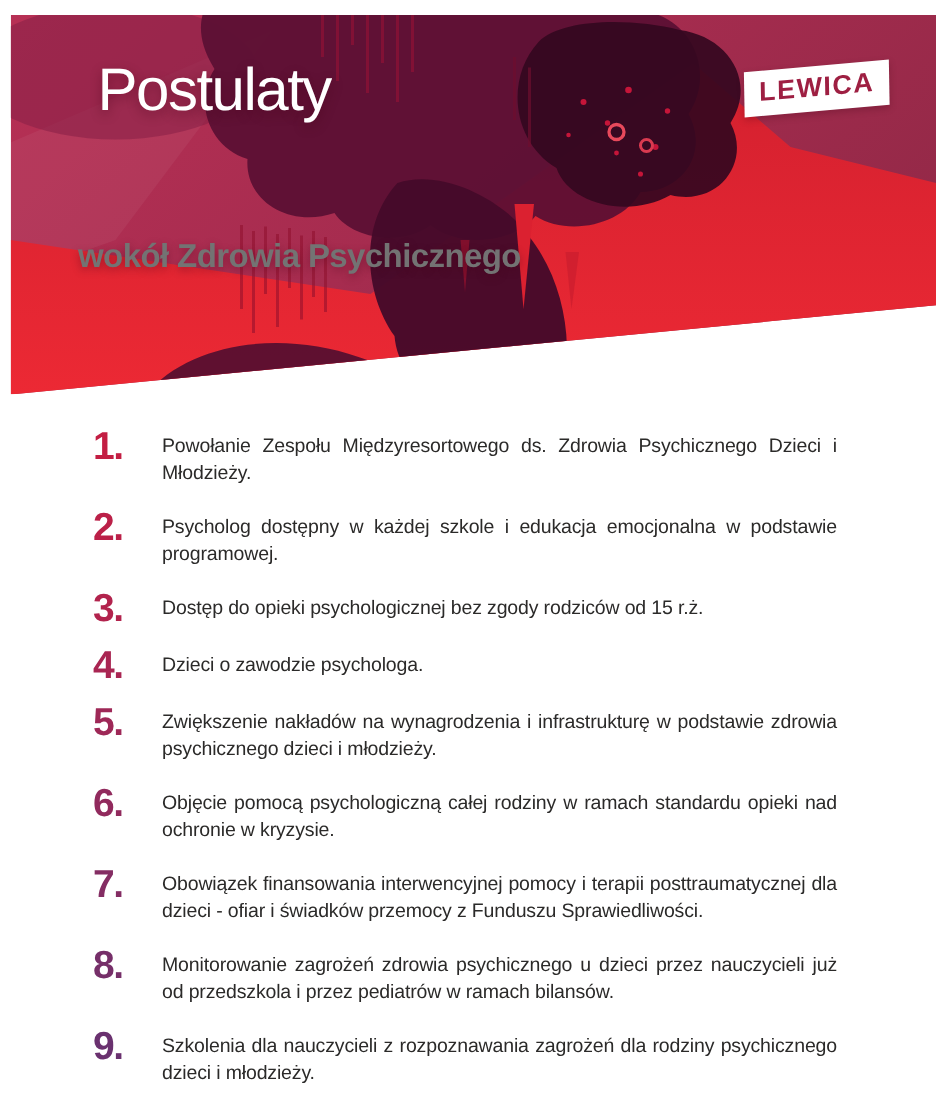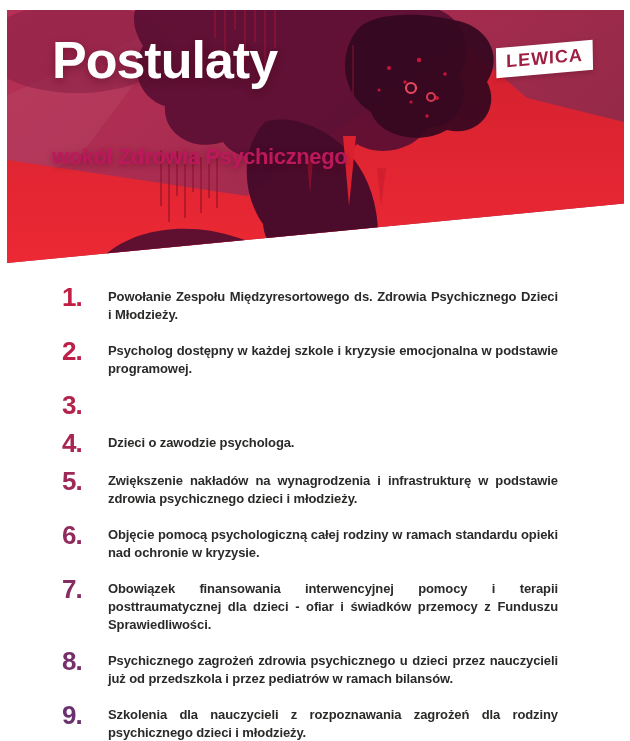--- a/index.html
+++ b/index.html
@@ -21,27 +21,28 @@
     width: 617px; height: 253px;
     clip-path: polygon(0 0, 100% 0, 100% 76.5%, 0 100%);
   }
   .header svg { position: absolute; inset: 0; width: 100%; height: 100%; }
   .title-block {
     position: absolute; left: 45px; top: 28px;
     color: #ffffff;
   }
   .title-line {
     display: block;
-    font-size: 52px; font-weight: 700; letter-spacing: -1px;
+    font-size: 40px; font-weight: 400; letter-spacing: -1px;
     line-height: 45px;
     text-shadow: 0 3px 8px rgba(70,0,25,0.45);
+    margin-left: 13px;
   }
   .subtitle-block {
-    position: absolute; left: 45px; top: 134px;
-    color: #be185d;
+    position: absolute; left: 45px; top: 148px;
+    color: #737373;
   }
   .subtitle-line {
     display: block;
     font-size: 22px; font-weight: 700; letter-spacing: -0.4px;
     line-height: 26px;
     text-shadow: 0 2px 6px rgba(70,0,25,0.4);
   }
   .badge {
     position: absolute; top: 34px; right: 31px;
     background: #ffffff;
@@ -67,21 +68,21 @@
     width: 30px;
     margin-right: 16px;
     font-size: 26px; font-weight: 800;
     line-height: 22px;
     letter-spacing: -1px;
     margin-top: -2px;
   }
   .txt {
     width: 450px;
     color: #2b2a29;
-    font-size: 13px; font-weight: 700;
+    font-size: 13px; font-weight: 400;
     line-height: 18px;
     letter-spacing: -0.1px;
     text-align: justify;
     text-justify: inter-word;
   }
 </style>
 </head>
 <body>
 
 <div class="page">
@@ -172,25 +173,26 @@
 
   <div class="list">
 
     <div class="item">
       <div class="num" style="color: rgb(195, 30, 67);">1.</div>
       <div class="txt">Powołanie Zespołu Międzyresortowego ds. Zdrowia Psychicznego Dzieci i Młodzieży.</div>
     </div>
 
     <div class="item">
       <div class="num" style="color: rgb(187, 32, 72);">2.</div>
-      <div class="txt">Psycholog dostępny w każdej szkole i kryzysie emocjonalna w podstawie programowej.</div>
+      <div class="txt">Psycholog dostępny w każdej szkole i edukacja emocjonalna w podstawie programowej.</div>
     </div>
 
     <div class="item">
       <div class="num" style="color: rgb(178, 35, 77);">3.</div>
+      <div class="txt">Dostęp do opieki psychologicznej bez zgody rodziców od 15 r.ż.</div>
     </div>
 
     <div class="item">
       <div class="num" style="color: rgb(169, 37, 82);">4.</div>
       <div class="txt">Dzieci o zawodzie psychologa.</div>
     </div>
 
     <div class="item">
       <div class="num" style="color: rgb(158, 40, 87);">5.</div>
       <div class="txt">Zwiększenie nakładów na wynagrodzenia i infrastrukturę w podstawie zdrowia psychicznego dzieci i młodzieży.</div>
@@ -201,21 +203,21 @@
       <div class="txt">Objęcie pomocą psychologiczną całej rodziny w ramach standardu opieki nad ochronie w kryzysie.</div>
     </div>
 
     <div class="item">
       <div class="num" style="color: rgb(132, 45, 99);">7.</div>
       <div class="txt">Obowiązek finansowania interwencyjnej pomocy i terapii posttraumatycznej dla dzieci - ofiar i świadków przemocy z Funduszu Sprawiedliwości.</div>
     </div>
 
     <div class="item">
       <div class="num" style="color: rgb(118, 47, 105);">8.</div>
-      <div class="txt">Psychicznego zagrożeń zdrowia psychicznego u dzieci przez nauczycieli już od przedszkola i przez pediatrów w ramach bilansów.</div>
+      <div class="txt">Monitorowanie zagrożeń zdrowia psychicznego u dzieci przez nauczycieli już od przedszkola i przez pediatrów w ramach bilansów.</div>
     </div>
 
     <div class="item">
       <div class="num" style="color: rgb(106, 49, 111);">9.</div>
       <div class="txt">Szkolenia dla nauczycieli z rozpoznawania zagrożeń dla rodziny psychicznego dzieci i młodzieży.</div>
     </div>
 
   </div>
 </div>
 

